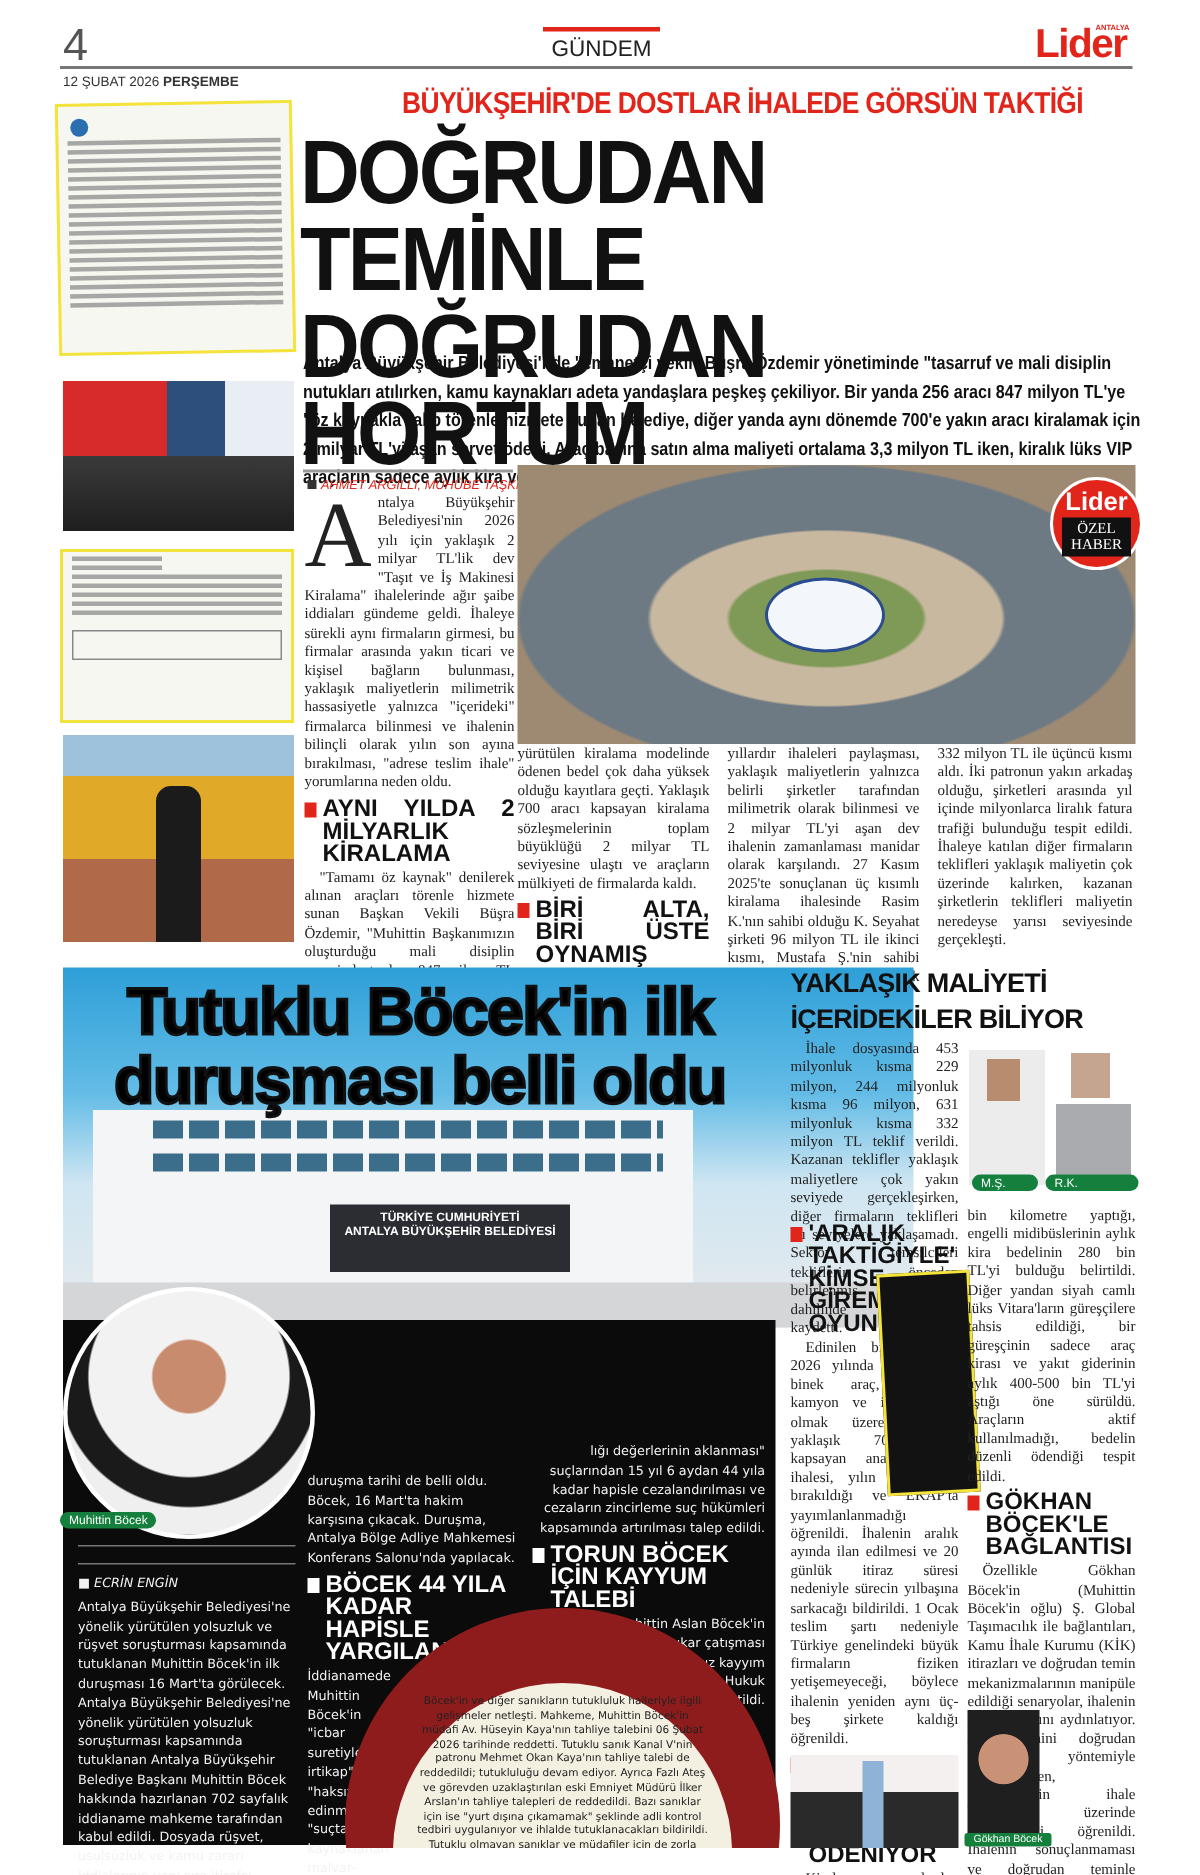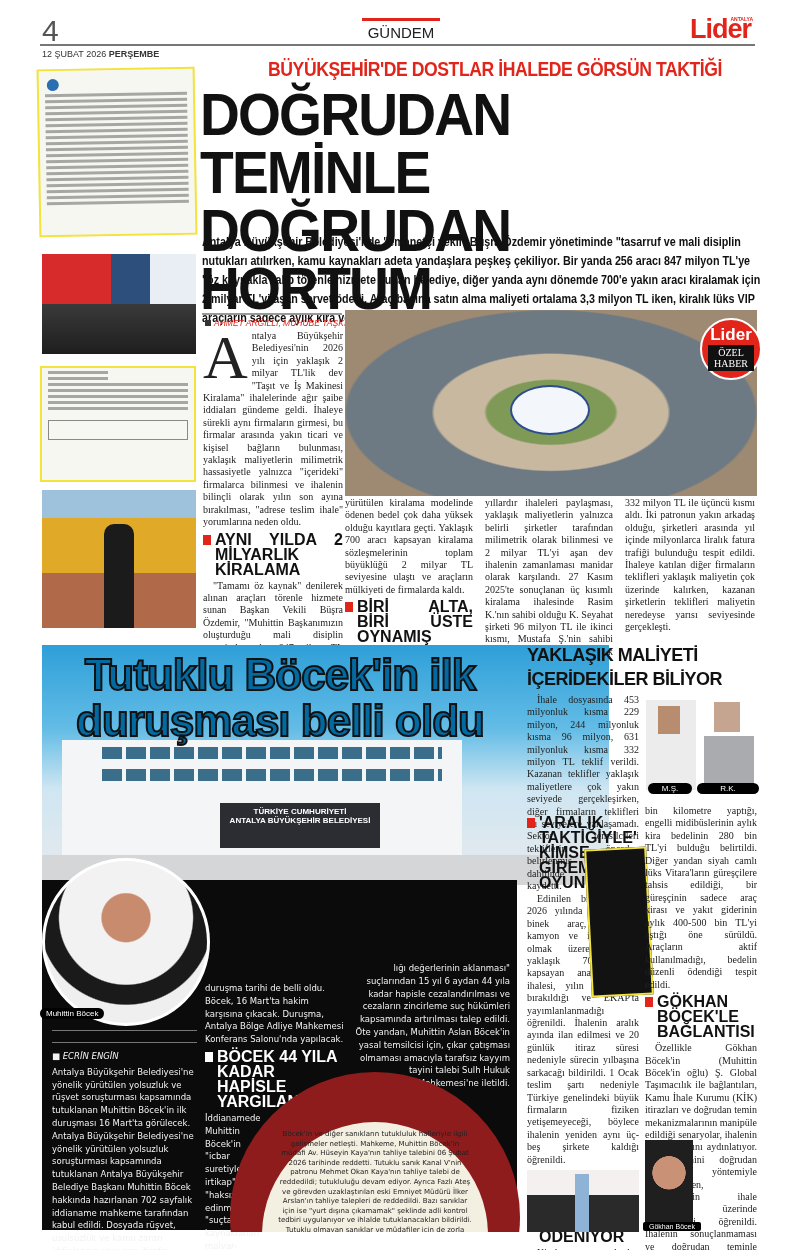--- a/index.html
+++ b/index.html
@@ -25,24 +25,24 @@
 .col{font-size:10px;line-height:12.4px;color:#222;text-align:justify}
 .dropcap{float:left;font-size:62px;line-height:50px;margin:2px 4px 0 0;font-weight:normal}
 .sub{font-family:"Liberation Sans",sans-serif;font-weight:bold;font-size:16px;line-height:15px;color:#111;margin:3px 0 3px 0;padding-left:12px;position:relative}
 .sub::before{content:"";position:absolute;left:0;top:3px;width:8px;height:10px;background:#e1251b}
 .sub.w{color:#fff}
 .sub.w::before{background:#fff}
 .badge{left:700px;top:318px;width:62px;height:62px;border-radius:50%;background:#e1251b;border:2px solid #fff;text-align:center;color:#fff;font-family:"Liberation Sans",sans-serif}
 .badge .l{font-size:17px;font-weight:bold;margin-top:6px;line-height:17px}
 .badge .o{background:#111;font-family:"Liberation Serif",serif;font-size:10px;line-height:11px;padding:2px 0;margin:2px 6px 0}
 .blue{left:42px;top:645px;width:567px;height:240px;background:linear-gradient(#2e9fd8,#63bce6 35%,#cfe6f2 60%,#e8eaec)}
-.bighead{left:50px;top:652px;width:460px;text-align:center;font-family:"Liberation Sans",sans-serif;font-weight:900;font-size:44px;line-height:46px;color:#0369a1;-webkit-text-stroke:2px #111;letter-spacing:-1px}
+.bighead{left:50px;top:652px;width:460px;text-align:center;font-family:"Liberation Sans",sans-serif;font-weight:900;font-size:44px;line-height:46px;color:#000000;-webkit-text-stroke:2px #111;letter-spacing:-1px}
 .black{left:42px;top:880px;width:475px;height:350px;background:#0b0b0b}
 .wtext{font-family:"DejaVu Sans",sans-serif;font-size:8.5px;line-height:12.8px;color:#f2f2f2}
-.redlbl{background:#000000;color:#fff;font-family:"Liberation Sans",sans-serif;font-size:8px;border-radius:6px;padding:1px 6px;text-align:center}
+.redlbl{background:#15803d;color:#fff;font-family:"Liberation Sans",sans-serif;font-size:8px;border-radius:6px;padding:1px 6px;}
 .yak{left:527px;top:643px;font-family:"Liberation Sans",sans-serif;font-weight:bold;font-size:18px;line-height:24px;color:#111;letter-spacing:-0.5px}
 </style>
 </head>
 <body>
 
 <div class="abs pagenum">4</div>
 <div class="abs section-bar"></div>
 <div class="abs section" style="top:24px">GÜNDEM</div>
 <div class="abs logo"><span>Lider</span><small>ANTALYA</small></div>
 <div class="abs topline"></div>
@@ -145,20 +145,21 @@
   <div>Antalya Büyükşehir Belediyesi'ne yönelik yürütülen yolsuzluk ve rüşvet soruşturması kapsamında tutuklanan Muhittin Böcek'in ilk duruşması 16 Mart'ta görülecek. Antalya Büyükşehir Belediyesi'ne yönelik yürütülen yolsuzluk soruşturması kapsamında tutuklanan Antalya Büyükşehir Belediye Başkanı Muhittin Böcek hakkında hazırlanan 702 sayfalık iddianame mahkeme tarafından kabul edildi. Dosyada rüşvet, usulsüzlük ve kamu zararı iddialarının yanı sıra itirafçı beyanları ile iş insanları ve müteahhitlerin ifadelerinin yer alıyor.</div>
 
 </div>
 <div class="abs wtext" style="left:205px;top:982px;width:140px">
   <div>duruşma tarihi de belli oldu. Böcek, 16 Mart'ta hakim karşısına çıkacak. Duruşma, Antalya Bölge Adliye Mahkemesi Konferans Salonu'nda yapılacak.</div>
   <div class="sub w">BÖCEK 44 YILA KADAR HAPİSLE YARGILANACAK</div>
   <div style="width:60px">İddianamede Muhittin Böcek'in "icbar suretiyle irtikap", "haksız mal edinme" ve "suçtan kaynaklanan malvar-</div>
 </div>
 <div class="abs wtext" style="left:355px;top:962px;width:155px;text-align:right">
   <div>lığı değerlerinin aklanması" suçlarından 15 yıl 6 aydan 44 yıla kadar hapisle cezalandırılması ve cezaların zincirleme suç hükümleri kapsamında artırılması talep edildi.</div>
+  <div class="sub w" style="text-align:left">TORUN BÖCEK İÇİN KAYYUM TALEBİ</div>
   <div>Öte yandan, Muhittin Aslan Böcek'in yasal temsilcisi için, çıkar çatışması olmaması amacıyla tarafsız kayyım tayini talebi Sulh Hukuk Mahkemesi'ne iletildi.</div>
 </div>
 
 <div class="abs" style="left:230px;top:1072px;width:290px;height:160px;overflow:hidden">
   <div class="abs" style="left:0;top:0;width:290px;height:290px;border-radius:50%;background:#8e1c1c"></div>
   <div class="abs" style="left:32px;top:50px;width:226px;height:226px;border-radius:50%;background:#f3efe1"></div>
   <div class="abs" style="left:48px;top:58px;width:194px;text-align:center;font-family:'DejaVu Sans',sans-serif;font-size:7px;line-height:9.6px;color:#222">Böcek'in ve diğer sanıkların tutukluluk halleriyle ilgili gelişmeler netleşti. Mahkeme, Muhittin Böcek'in müdafi Av. Hüseyin Kaya'nın tahliye talebini 06 Şubat 2026 tarihinde reddetti. Tutuklu sanık Kanal V'nin patronu Mehmet Okan Kaya'nın tahliye talebi de reddedildi; tutukluluğu devam ediyor. Ayrıca Fazlı Ateş ve görevden uzaklaştırılan eski Emniyet Müdürü İlker Arslan'ın tahliye talepleri de reddedildi. Bazı sanıklar için ise "yurt dışına çıkamamak" şeklinde adli kontrol tedbiri uygulanıyor ve ihlalde tutuklanacakları bildirildi. Tutuklu olmayan sanıklar ve müdafiler için de zorla getirme emirleri çıkarıldı.</div>
 </div>
 
 <div class="abs yak">

